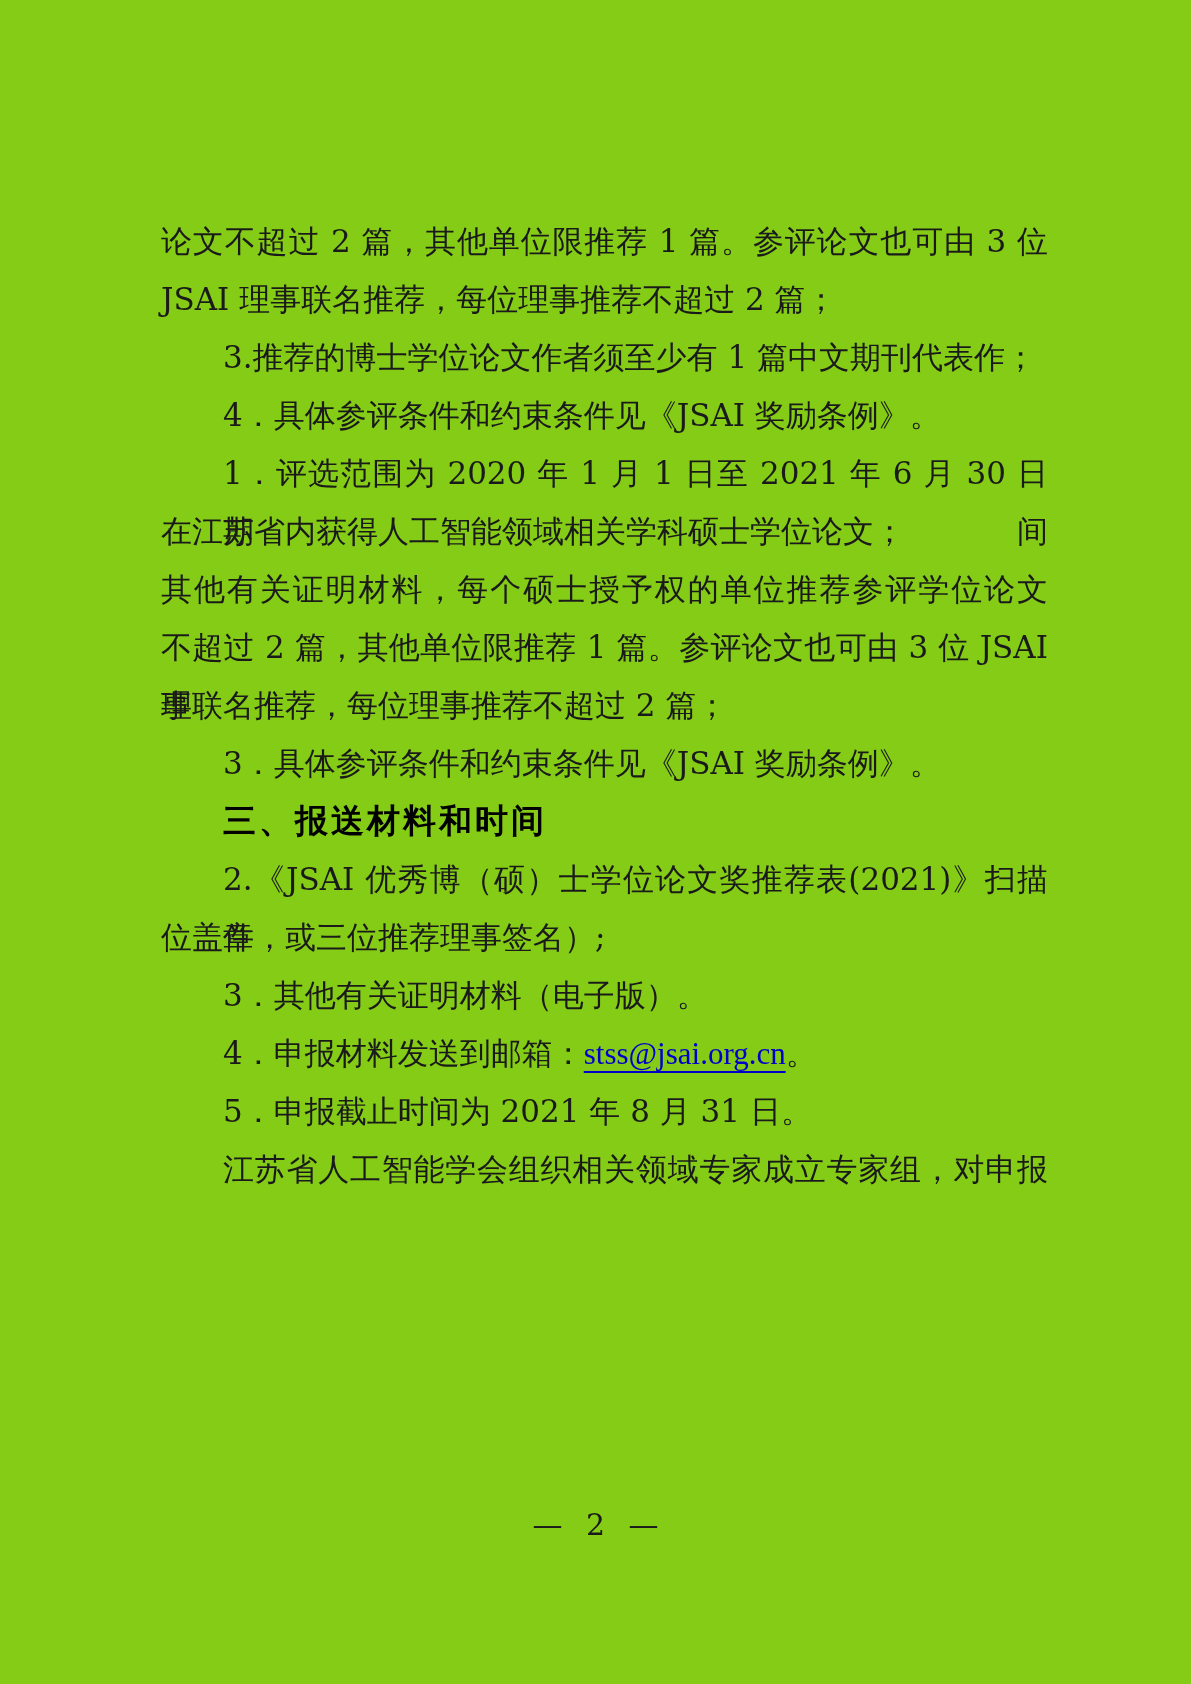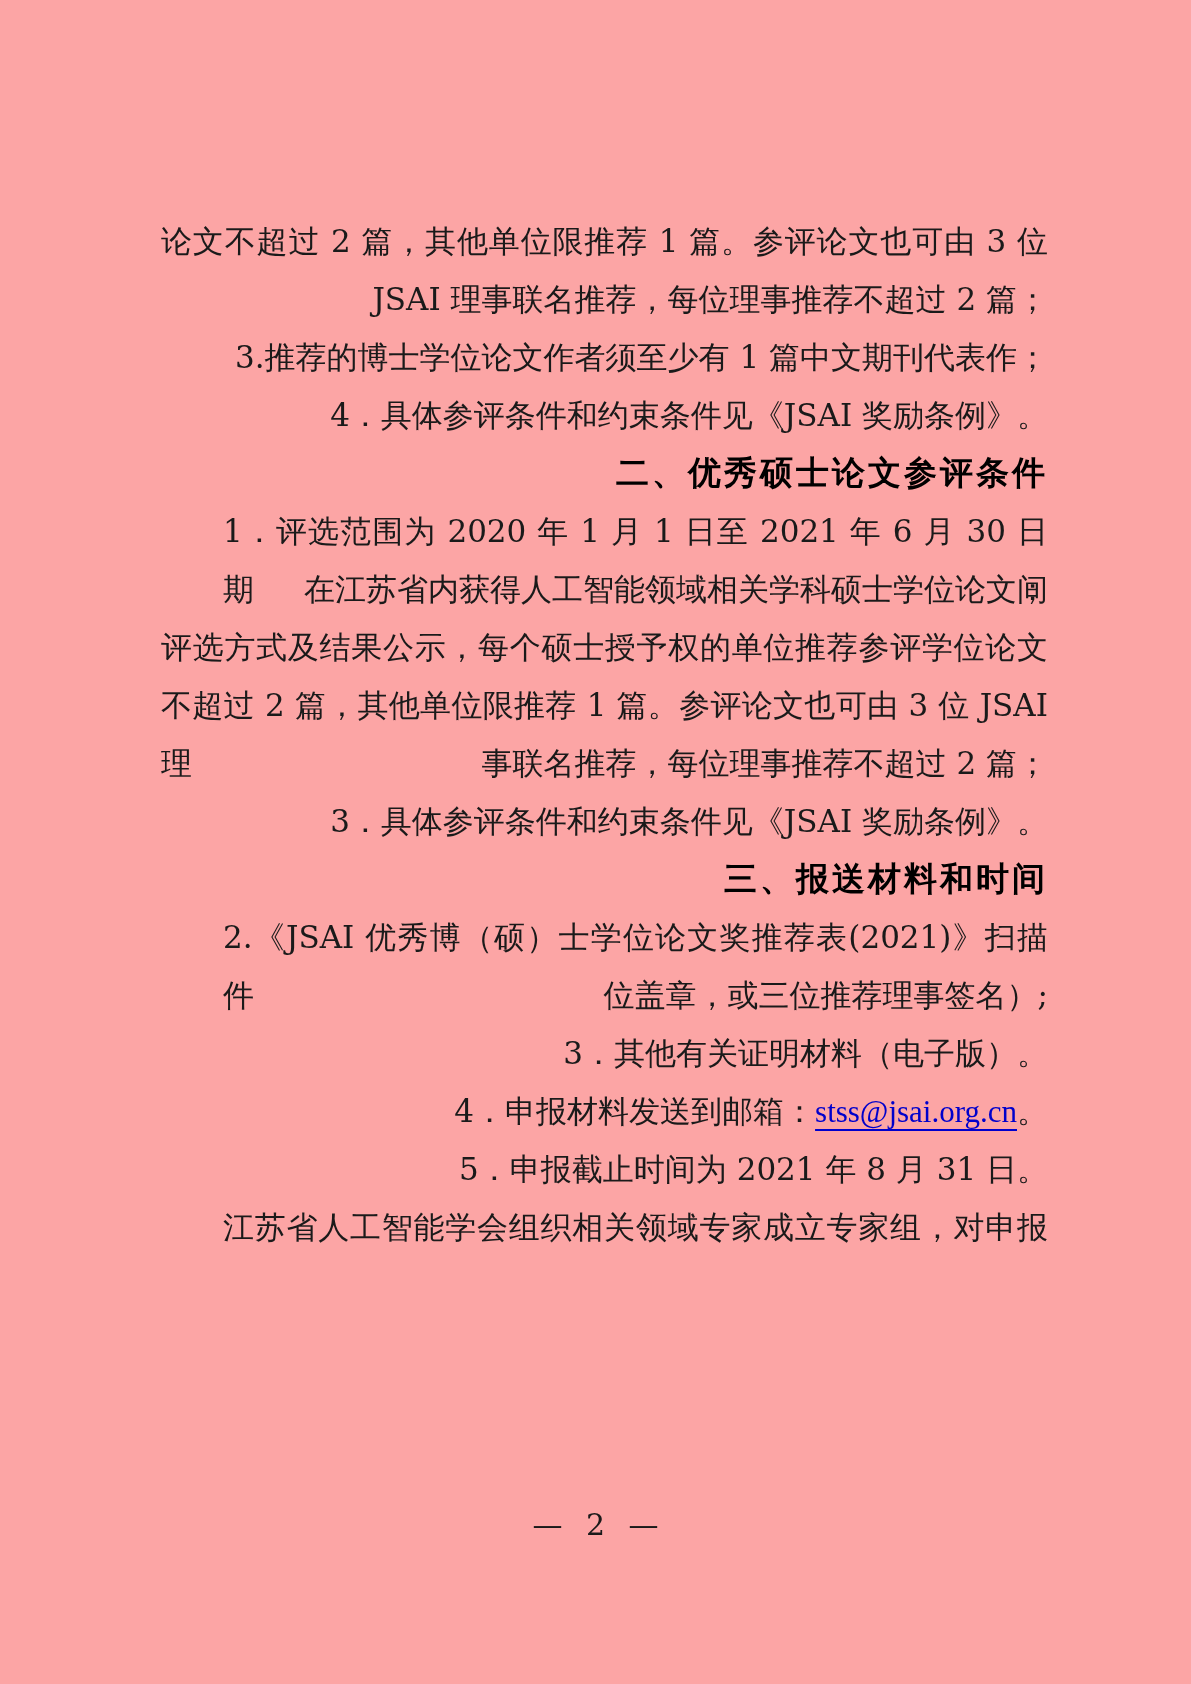--- a/index.html
+++ b/index.html
@@ -1,37 +1,37 @@
 <!DOCTYPE html>
 <html><head>
 <meta charset="utf-8">
 <style>
   html, body { margin: 0; padding: 0; background: #e8e8e8; }
   .page {
     position: relative;
     width: 1191px;
     height: 1684px;
     margin: 0 auto;
-    background: #fca5a5;
+    background: #84cc16;
     font-family: "DejaVu Serif", "Liberation Serif", serif;
     color: #1a1a1a;
     overflow: hidden;
   }
   .content {
     position: absolute;
     left: 161px;
     top: 212px;
     width: 887px;
   }
   .ln {
     height: 58px;
     line-height: 58px;
     font-size: 31px;
     white-space: nowrap;
-    text-align: right;
+    text-align: left;
   }
   .ln.ind { padding-left: 62px; }
   .ln.just {
     white-space: normal;
     text-align: justify;
     text-align-last: justify;
   }
   .ln.hd {
     font-family: "DejaVu Sans", "Liberation Sans", sans-serif;
     font-weight: 700;
@@ -62,24 +62,23 @@
 </style>
 </head>
 <body>
 
 <div class="page">
   <div class="content">
     <div class="ln just">论文不超过 2 篇，其他单位限推荐 1 篇。参评论文也可由 3 位</div>
     <div class="ln">JSAI 理事联名推荐，每位理事推荐不超过 2 篇；</div>
     <div class="ln ind">3.推荐的博士学位论文作者须至少有 1 篇中文期刊代表作；</div>
     <div class="ln ind">4．具体参评条件和约束条件见《JSAI 奖励条例》。</div>
-    <div class="ln ind hd">二、优秀硕士论文参评条件</div>
     <div class="ln ind just">1．评选范围为 2020 年 1 月 1 日至 2021 年 6 月 30 日期间</div>
     <div class="ln">在江苏省内获得人工智能领域相关学科硕士学位论文；</div>
-    <div class="ln just">评选方式及结果公示，每个硕士授予权的单位推荐参评学位论文</div>
+    <div class="ln just">其他有关证明材料，每个硕士授予权的单位推荐参评学位论文</div>
     <div class="ln just">不超过 2 篇，其他单位限推荐 1 篇。参评论文也可由 3 位 JSAI 理</div>
     <div class="ln">事联名推荐，每位理事推荐不超过 2 篇；</div>
     <div class="ln ind">3．具体参评条件和约束条件见《JSAI 奖励条例》。</div>
     <div class="ln ind hd">三、报送材料和时间</div>
     <div class="ln ind just">2.《JSAI 优秀博（硕）士学位论文奖推荐表(2021)》扫描件</div>
     <div class="ln">位盖章，或三位推荐理事签名）;</div>
     <div class="ln ind">3．其他有关证明材料（电子版）。</div>
     <div class="ln ind">
       <span>4．申报材料发送到邮箱：</span><span class="email">stss@jsai.org.cn</span><span>。</span>
     </div>

